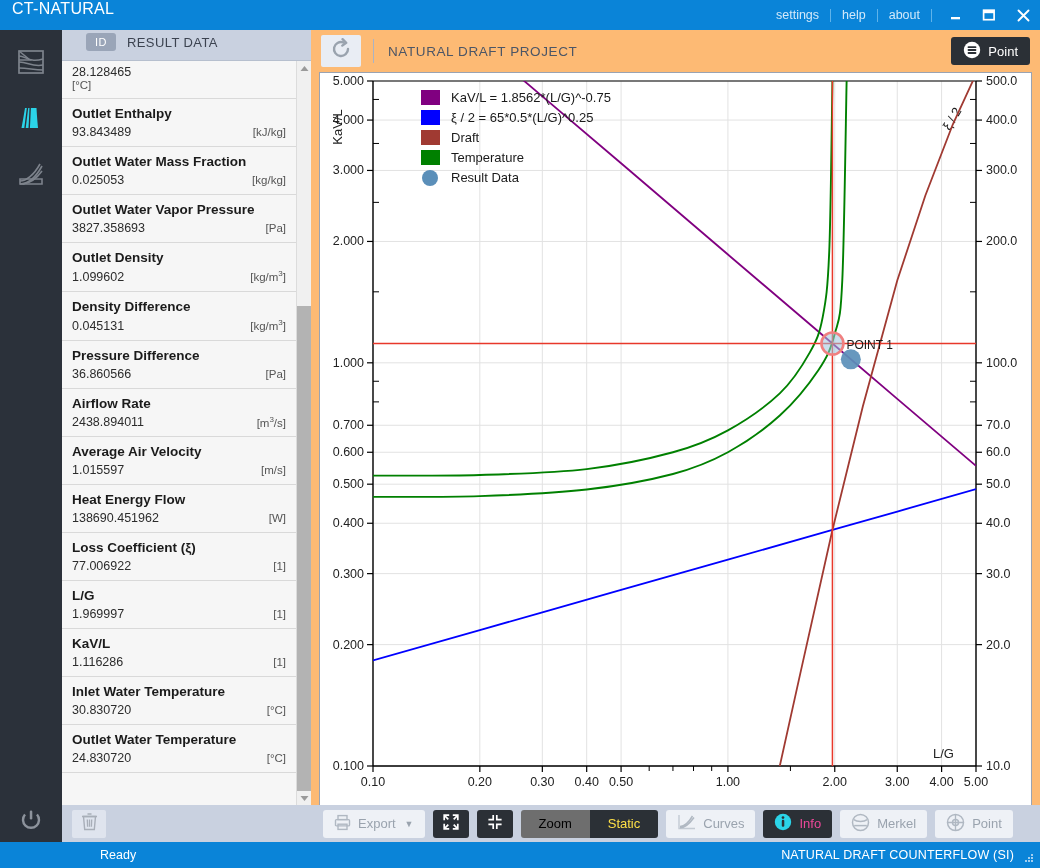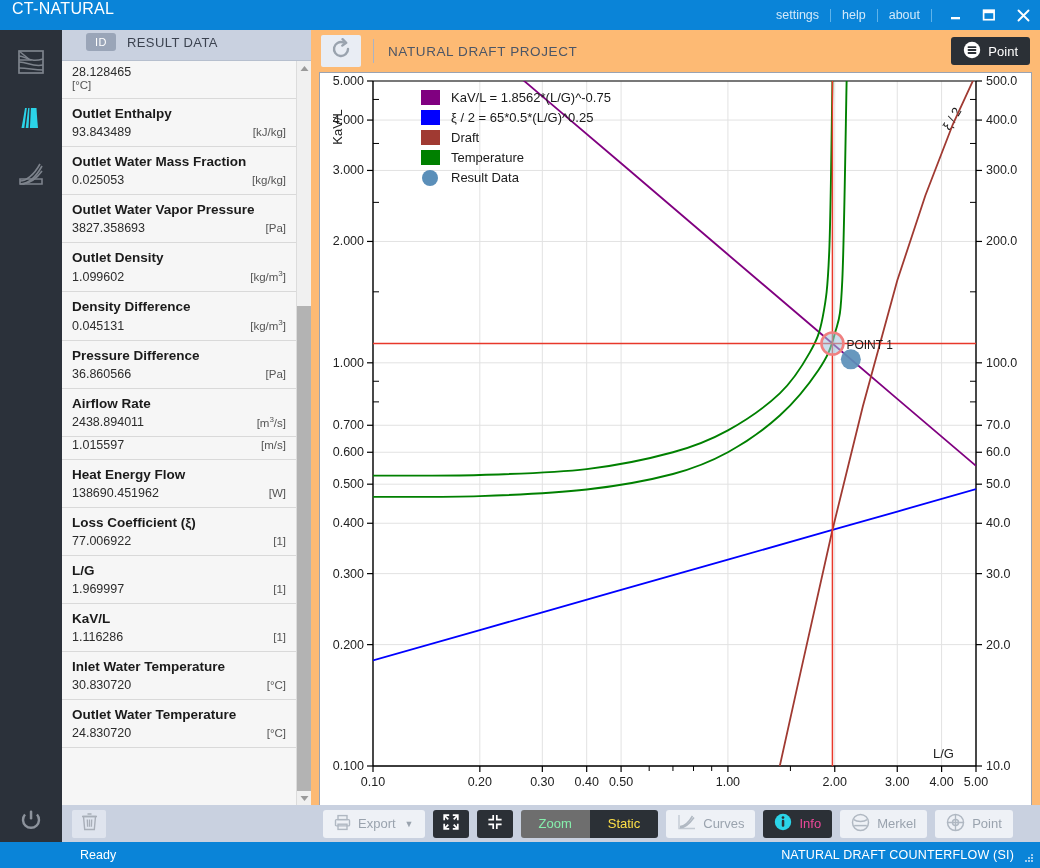--- a/index.html
+++ b/index.html
@@ -120,32 +120,32 @@
     background:#c9d1e0; display:flex; align-items:center; gap:8px; padding-left:12px;
   }
   .btn {
     height:28px; border-radius:3px; display:flex; align-items:center; gap:7px;
     padding:0 11px; font-size:13px;
   }
   .btn.light { background:#eef1f6; color:#9aa3ae; }
   .btn.dark  { background:#2b3036; color:#ec4899; }
   .btn.sq { width:36px; padding:0; justify-content:center; }
   .seg { display:flex; height:28px; border-radius:3px; overflow:hidden; }
-  .seg .s1 { background:#6e6e6e; color:#86efac; font-size:13px; padding:0 18px;
+  .seg .s1 { background:#6e6e6e; color:#000000; font-size:13px; padding:0 18px;
              display:flex; align-items:center;text-align:right; }
   .seg .s2 { background:#2b3036; color:#fde047; font-size:13px; padding:0 18px;
              display:flex; align-items:center; }
   .caret { font-size:9px; color:#9aa3ae; margin-left:2px; }
 
   
   .statusbar {
     position:absolute; left:0; top:842px; width:1040px; height:26px;
     background:#0a84d8; color:#ffffff; display:flex; align-items:center;
   }
-  .status-left { font-size:12.5px; padding-left:80px; }
+  .status-left { font-size:12.5px; padding-left:100px; }
   .status-right { margin-left:auto; font-size:12.5px; padding-right:8px; letter-spacing:.2px; }
   .grip { width:12px; height:12px; margin-right:6px; opacity:.85; }
 </style>
 </head>
 <body>
 
 <div id="app">
 
   <div class="titlebar">
     <div class="app-title">CT-NATURAL</div>
@@ -272,20 +272,21 @@
             </div>
           </div>
           <div class="res-row">
             <div class="lbl">Airflow Rate</div>
             <div class="valline">
               <span class="val">2438.894011</span>
               <span class="unit">[m<sup style="font-size:8px">3</sup>/s]</span>
             </div>
           </div>
           <div class="res-row">
+            <div class="lbl">Average Air Velocity</div>
             <div class="valline">
               <span class="val">1.015597</span>
               <span class="unit">[m/s]</span>
             </div>
           </div>
           <div class="res-row">
             <div class="lbl">Heat Energy Flow</div>
             <div class="valline">
               <span class="val">138690.451962</span>
               <span class="unit">[W]</span>

